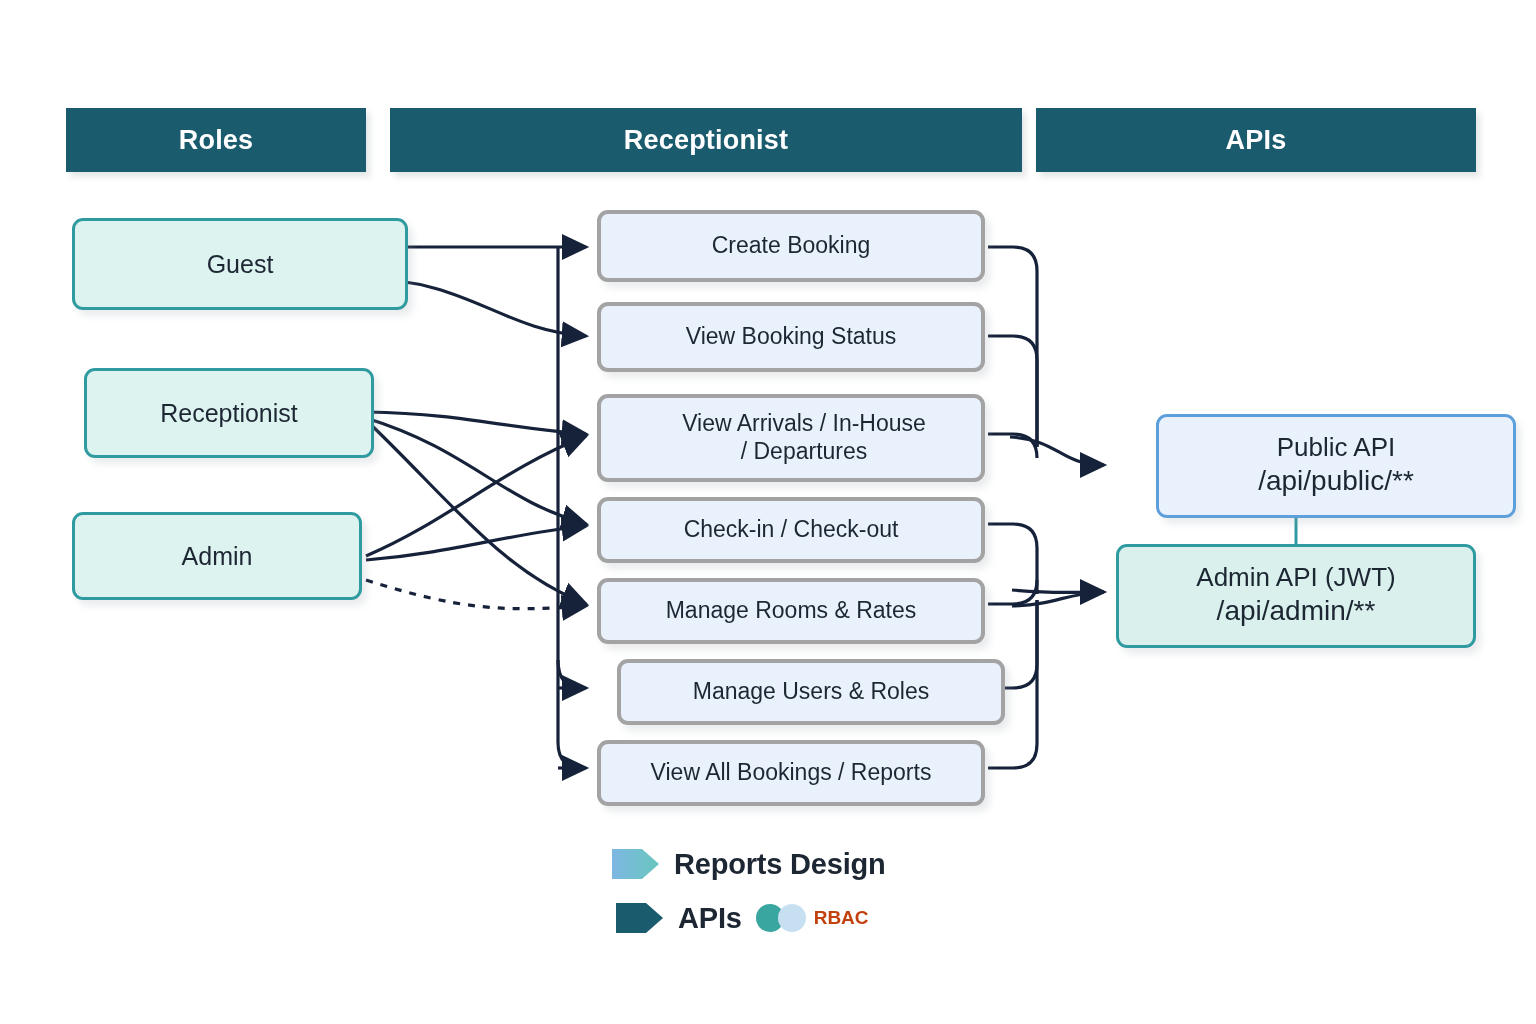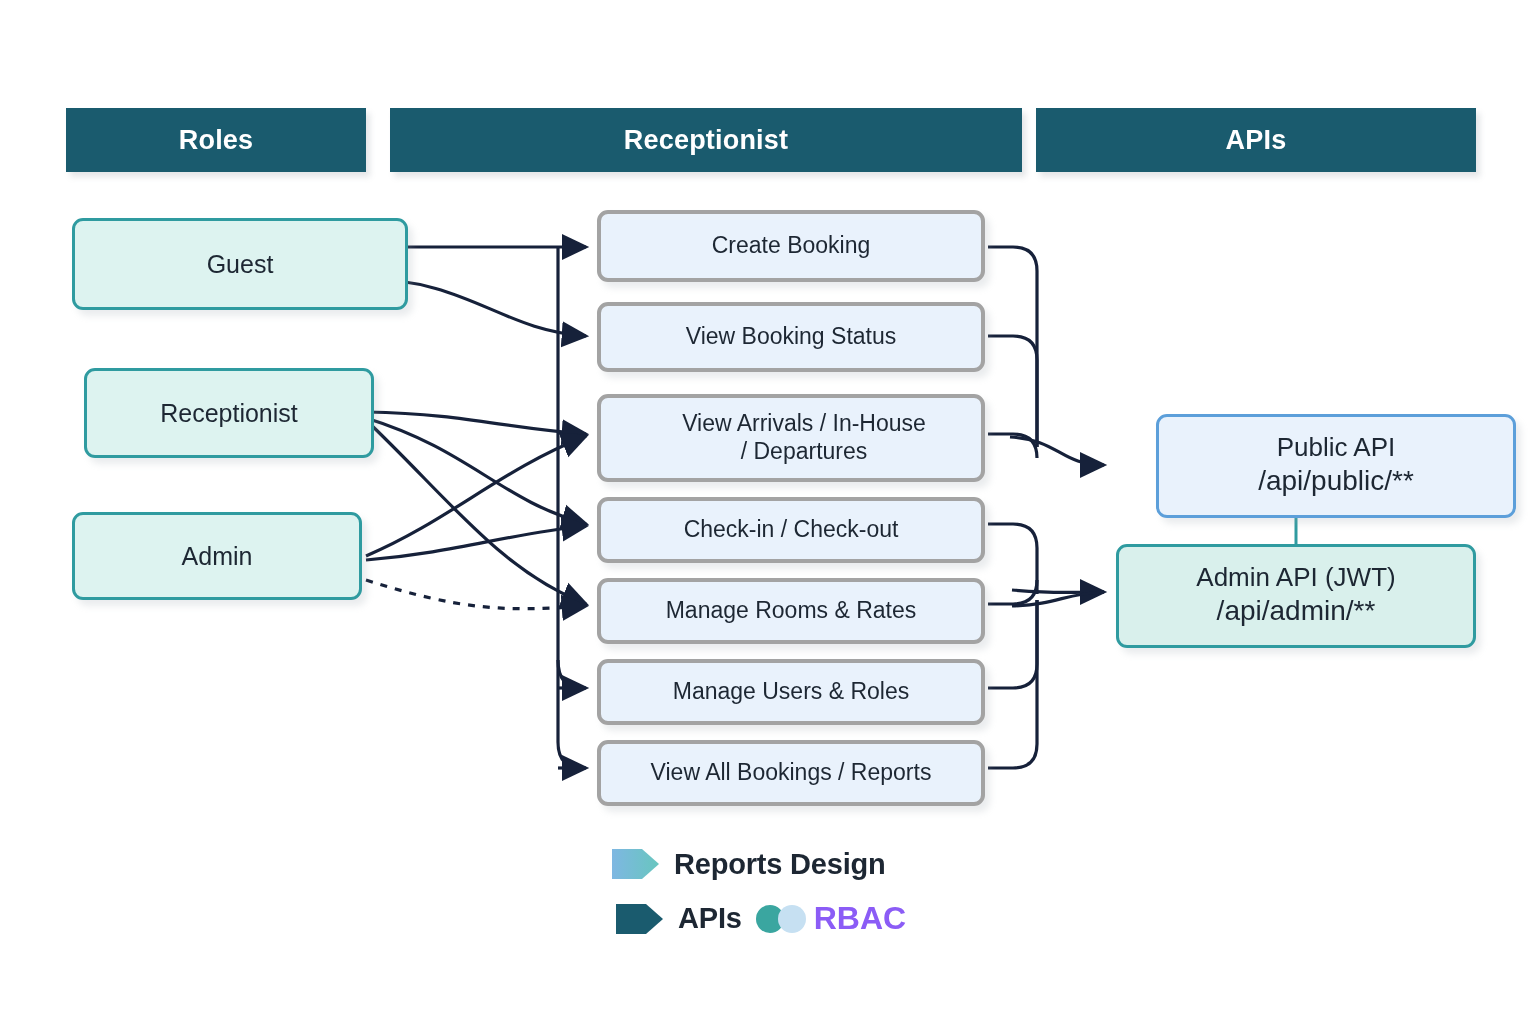--- a/index.html
+++ b/index.html
@@ -73,21 +73,21 @@
   .legend-row.r1{left:0px;top:4px;}
   .legend-row.r2{left:4px;top:58px;}
   .legend-shape{
     width:48px;height:36px;
     margin-right:14px;
     flex:none;
   }
   .legend-text{
     font-size:29px;font-weight:bold;color:#1d2733;letter-spacing:-0.2px;
   }
-  .legend-text.small{font-size:32px;color:#8b5cf6;letter-spacing:0px;}
+  .legend-text.small{font-size:19px;color:#c2410c;letter-spacing:0px;}
   .dots{display:flex;align-items:center;margin:0 8px 0 14px;}
   .dot{width:28px;height:28px;border-radius:50%;}
   .dot.teal{background:#3aa6a0;}
   .dot.blue{background:#c6e0f2;margin-left:-6px;}
 </style>
 </head>
 <body>
 
 <div id="stage">
 
@@ -167,21 +167,21 @@
   <div class="node perm" style="left:597px;top:394px;width:388px;height:88px;padding-left:26px;">
     <span class="perm-line">View Arrivals / In-House</span>
     <span class="perm-line">/ Departures</span>
   </div>
   <div class="node perm" style="left:597px;top:497px;width:388px;height:66px;">
     <span class="perm-line">Check-in / Check-out</span>
   </div>
   <div class="node perm" style="left:597px;top:578px;width:388px;height:66px;">
     <span class="perm-line">Manage Rooms &amp; Rates</span>
   </div>
-  <div class="node perm" style="left:597px;top:659px;width:388px;height:66px;">
+  <div class="node perm" style="left:617px;top:659px;width:388px;height:66px;">
     <span class="perm-line">Manage Users &amp; Roles</span>
   </div>
   <div class="node perm" style="left:597px;top:740px;width:388px;height:66px;">
     <span class="perm-line">View All Bookings / Reports</span>
   </div>
 
   <div class="node api-public" style="left:1116px;top:414px;width:360px;height:104px;margin-left:40px;">
     <span class="api-title">Public API</span>
     <span class="api-path">/api/public/**</span>
   </div>

